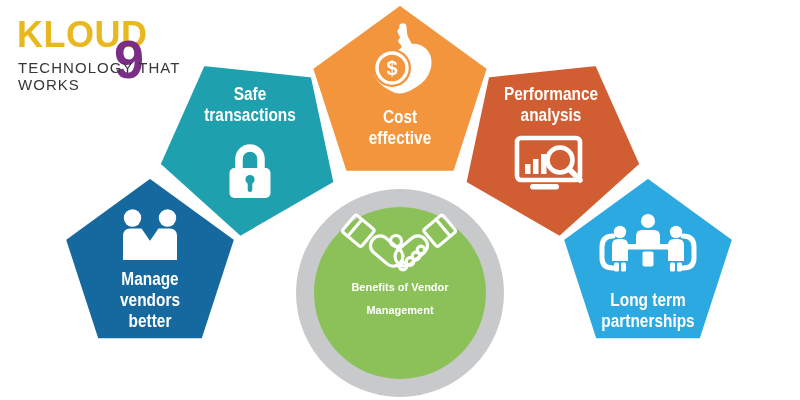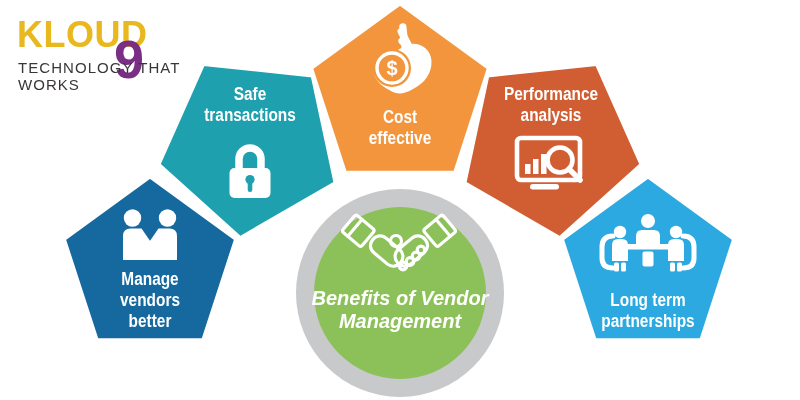--- a/index.html
+++ b/index.html
@@ -13,22 +13,22 @@
     position:absolute; color:#ffffff; font-weight:bold;
     font-size:17.5px; line-height:21px; text-align:center;
     white-space:pre-line; transform:scaleX(0.88); transform-origin:50% 0;
   }
   #lbl-manage { left:75px;  top:269px; width:150px; }
   #lbl-safe   { left:175px; top:84px;  width:150px; }
   #lbl-cost   { left:325px; top:107px; width:150px; }
   #lbl-perf   { left:476px; top:84px;  width:150px; }
   #lbl-long   { left:573px; top:290px; width:150px; }
   #lbl-center {
-    left:310px; top:287px; width:180px;
-    font-size:20px; line-height:23px; transform:none;font-style:italic;
+    left:310px; top:276px; width:180px;
+    font-size:11px; line-height:23px; transform:none;
   }
 
   #logo { position:absolute; left:17px; top:15px; width:200px; height:75px; }
   .brand {
     font-size:36px; line-height:40px; font-weight:bold;
     color:#E9B71E; letter-spacing:0.5px;
   }
   .brand-9 {
     position:absolute; left:97px; top:17px;
     font-size:54px; line-height:1; font-weight:bold; color:#7A2E86;

